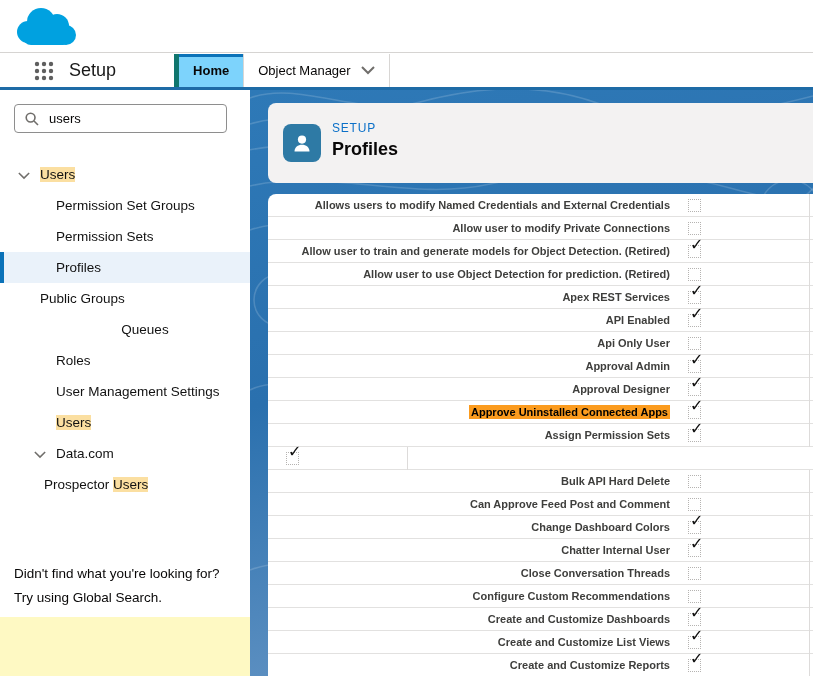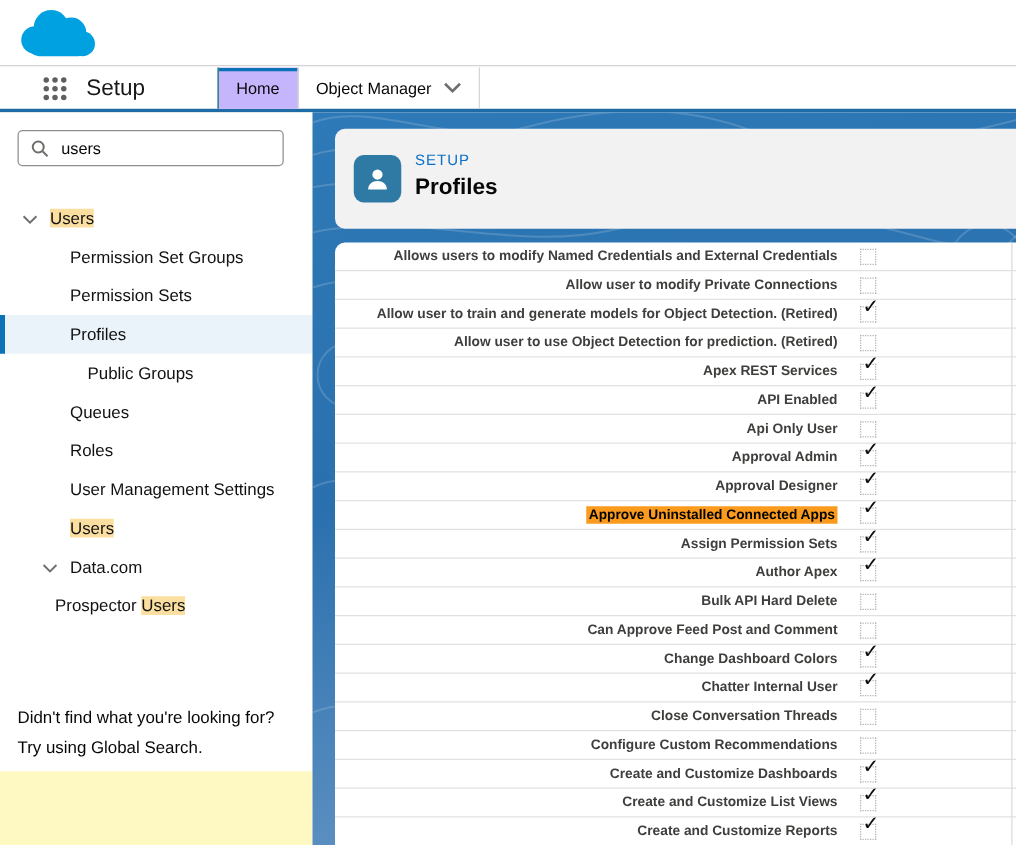--- a/index.html
+++ b/index.html
@@ -11,22 +11,22 @@
     background:#fff; border-bottom:1px solid #d6d4d2; }
   .cloud-logo { position:absolute; left:13px; top:5px; }
 
   
   .navbar { position:absolute; left:0; top:54px; width:813px; height:36px;
     background:#fff; border-bottom:3px solid #1e6ba6; display:flex; align-items:stretch; }
   .waffle { width:22px; height:22px; margin:6px 14px 0 33px; cursor:pointer; }
   .setup-title { font-size:18px; color:#181818; line-height:33px; margin-right:58px; }
   .nav-tab { position:relative; display:flex; align-items:center; padding:0 14px;
     font-size:13px; color:#080707; cursor:pointer; }
-  .nav-tab.active { background:#c4b5fd; border-left:1px solid #0f766e;
-    border-right:1px solid #d8d6d4; box-shadow:inset 0 3px 0 #0b72b8; }
+  .nav-tab.active { background:#7dd3fc; border-left:5px solid #0f766e;
+    border-right:1px solid #d8d6d4; box-shadow:inset 0 3px 0 #0b72b8;font-weight:bold; }
   .nav-tab .chev-svg { margin-left:10px; }
   .nav-divider { width:1px; background:#d8d6d4; margin:0; }
 
   
   .page-body { position:absolute; left:0; top:90px; width:813px; height:586px; display:flex; }
 
   
   .sidebar { width:250px; height:586px; background:#fef9c3; position:relative; flex:none; }
   .sidebar-inner { position:absolute; left:0; top:0; width:250px; height:527px;
     background:#fff; overflow:hidden; }
@@ -136,24 +136,24 @@
               </svg></span><span class="tree-label"><span class="hl-soft">Users</span></span></div>
           <div class="tree-item" style="padding-left: 34px;"><span class="chev hidden"><svg width="12" height="8" viewBox="0 0 14 9">
                 <path d="M1 1l6 6 6-6" fill="none" stroke="#706e6b" stroke-width="1.8"></path>
               </svg></span><span class="tree-label">Permission Set Groups</span></div>
           <div class="tree-item" style="padding-left: 34px;"><span class="chev hidden"><svg width="12" height="8" viewBox="0 0 14 9">
                 <path d="M1 1l6 6 6-6" fill="none" stroke="#706e6b" stroke-width="1.8"></path>
               </svg></span><span class="tree-label">Permission Sets</span></div>
           <div class="tree-item selected" style="padding-left: 34px;"><span class="chev hidden"><svg width="12" height="8" viewBox="0 0 14 9">
                 <path d="M1 1l6 6 6-6" fill="none" stroke="#706e6b" stroke-width="1.8"></path>
               </svg></span><span class="tree-label">Profiles</span></div>
-          <div class="tree-item" style="padding-left: 48px;"><span class="chev hidden"><svg width="12" height="8" viewBox="0 0 14 9">
+          <div class="tree-item" style="padding-left: 18px;"><span class="chev hidden"><svg width="12" height="8" viewBox="0 0 14 9">
                 <path d="M1 1l6 6 6-6" fill="none" stroke="#706e6b" stroke-width="1.8"></path>
               </svg></span><span class="tree-label">Public Groups</span></div>
-          <div class="tree-item" style="padding-left: 34px;"><span class="chev hidden"><svg width="12" height="8" viewBox="0 0 14 9">
+          <div class="tree-item" style="padding-left: 18px; text-align: center;"><span class="chev hidden"><svg width="12" height="8" viewBox="0 0 14 9">
                 <path d="M1 1l6 6 6-6" fill="none" stroke="#706e6b" stroke-width="1.8"></path>
               </svg></span><span class="tree-label">Queues</span></div>
           <div class="tree-item" style="padding-left: 34px;"><span class="chev hidden"><svg width="12" height="8" viewBox="0 0 14 9">
                 <path d="M1 1l6 6 6-6" fill="none" stroke="#706e6b" stroke-width="1.8"></path>
               </svg></span><span class="tree-label">Roles</span></div>
           <div class="tree-item" style="padding-left: 34px;"><span class="chev hidden"><svg width="12" height="8" viewBox="0 0 14 9">
                 <path d="M1 1l6 6 6-6" fill="none" stroke="#706e6b" stroke-width="1.8"></path>
               </svg></span><span class="tree-label">User Management Settings</span></div>
           <div class="tree-item" style="padding-left: 34px;"><span class="chev hidden"><svg width="12" height="8" viewBox="0 0 14 9">
                 <path d="M1 1l6 6 6-6" fill="none" stroke="#706e6b" stroke-width="1.8"></path>
@@ -273,21 +273,20 @@
         </div>
         <div class="perm-row">
           <div class="perm-label">Assign Permission Sets</div>
           <div class="perm-cb-cell">
             <span class="cb">
               <span class="check-glyph">✓</span>
             </span>
           </div>
         </div>
         <div class="perm-row">
-          <div class="perm-label">Author Apex</div>
           <div class="perm-cb-cell">
             <span class="cb">
               <span class="check-glyph">✓</span>
             </span>
           </div>
         </div>
         <div class="perm-row">
           <div class="perm-label">Bulk API Hard Delete</div>
           <div class="perm-cb-cell">
             <span class="cb"></span>

